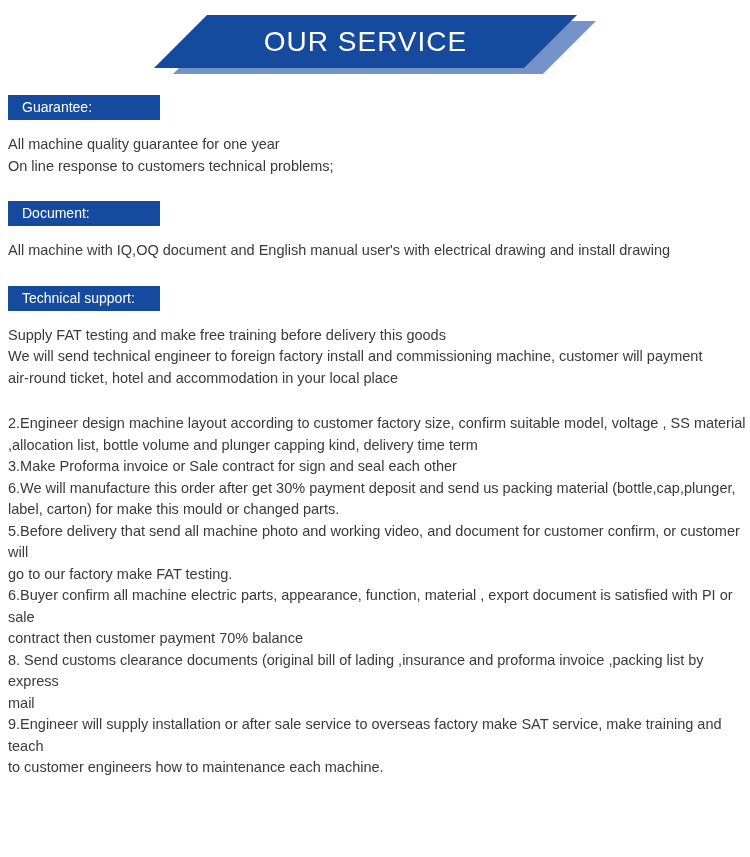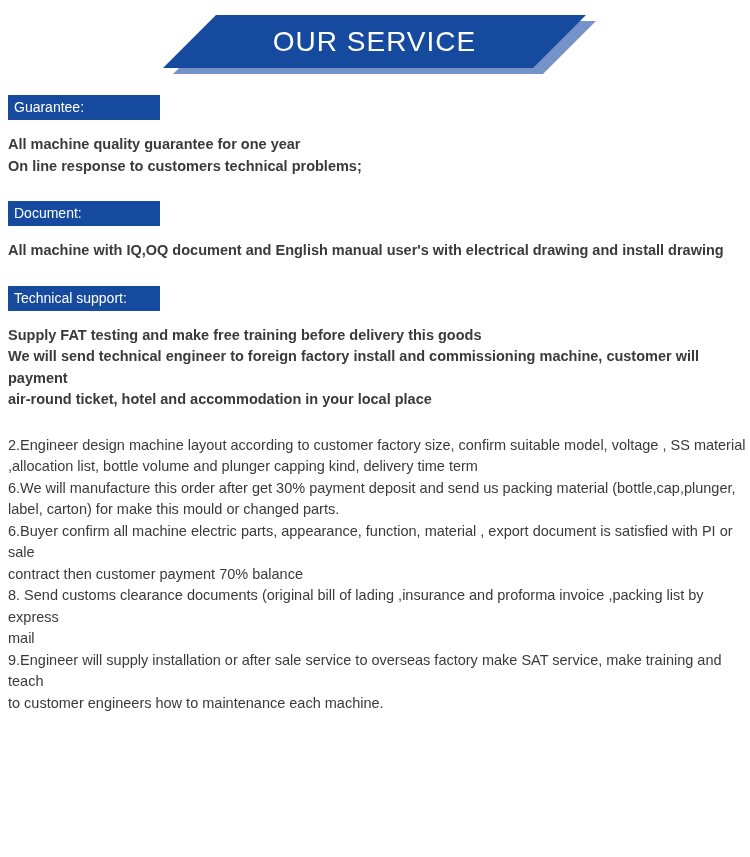--- a/index.html
+++ b/index.html
@@ -7,36 +7,35 @@
     width:750px;height:857px;background:#ffffff;position:relative;overflow:hidden;
     font-family:"Liberation Sans","DejaVu Sans",sans-serif;color:#3a3a3a;
   }
   .banner-wrap{position:relative;height:95px}
   .banner-shadow{
     position:absolute;left:173px;top:21px;width:423px;height:53px;
     background:var(--shadow,#7693c9);
     clip-path:polygon(53px 0,100% 0,calc(100% - 53px) 100%,0 100%);
   }
   .banner{
-    position:absolute;left:163px;top:15px;width:423px;height:53px;
+    position:absolute;left:154px;top:15px;width:423px;height:53px;
     background:var(--accent,#164a9e);
     clip-path:polygon(53px 0,100% 0,calc(100% - 53px) 100%,0 100%);
     display:flex;align-items:center;justify-content:center;
   }
   .banner-title{color:#ffffff;font-size:28px;letter-spacing:1px;white-space:nowrap}
   .sec-header{
     box-sizing:border-box;background:var(--accent,#164a9e);color:#ffffff;
-    font-size:14px;height:25px;line-height:25px;padding-left:6px;
+    font-size:14px;height:25px;line-height:25px;padding-left:14px;
     margin:0 0 14px 8px;width:152px;overflow:hidden;white-space:nowrap;
   }
   .sec-header.wide{width:337px}
   .body-text{
     margin:0 4px 24px 8px;font-size:14.5px;line-height:21.5px;
     white-space:pre-line;
-    font-weight:bold;
   }
   .steps{margin:0 2px 0 8px;font-size:14.5px;line-height:21.5px}
   .step{margin:0;white-space:pre-line}
 </style>
 </head>
 <body style="color: rgb(58, 58, 58);">
 
 <div>
 
   <div class="banner-wrap">
@@ -61,22 +60,25 @@
     <div class="sec-header">Technical support:</div>
     <p class="body-text">Supply FAT testing and make free training before delivery this goods
 We will send technical engineer to foreign factory install and commissioning machine, customer will payment
 air-round ticket, hotel and accommodation in your local place</p>
   </section>
 
   <section>
     <div class="steps">
       <p class="step">2.Engineer design machine layout according to customer factory size, confirm suitable model, voltage , SS material
 ,allocation list, bottle volume and plunger capping kind, delivery time term</p>
+      <p class="step">3.Make Proforma invoice or Sale contract for sign and seal each other</p>
       <p class="step">6.We will manufacture this order after get 30% payment deposit and send us packing material (bottle,cap,plunger,
 label, carton) for make this mould or changed parts.</p>
+      <p class="step">5.Before delivery that send all machine photo and working video, and document for customer confirm, or customer will
+go to our factory make FAT testing.</p>
       <p class="step">6.Buyer confirm all machine electric parts, appearance, function, material , export document is satisfied with PI or sale
 contract then customer payment 70% balance</p>
       <p class="step">8. Send customs clearance documents (original bill of lading ,insurance and proforma invoice ,packing list by express
 mail</p>
       <p class="step">9.Engineer will supply installation or after sale service to overseas factory make SAT service, make training and teach
 to customer engineers how to maintenance each machine.</p>
 
     </div>
   </section>
 

